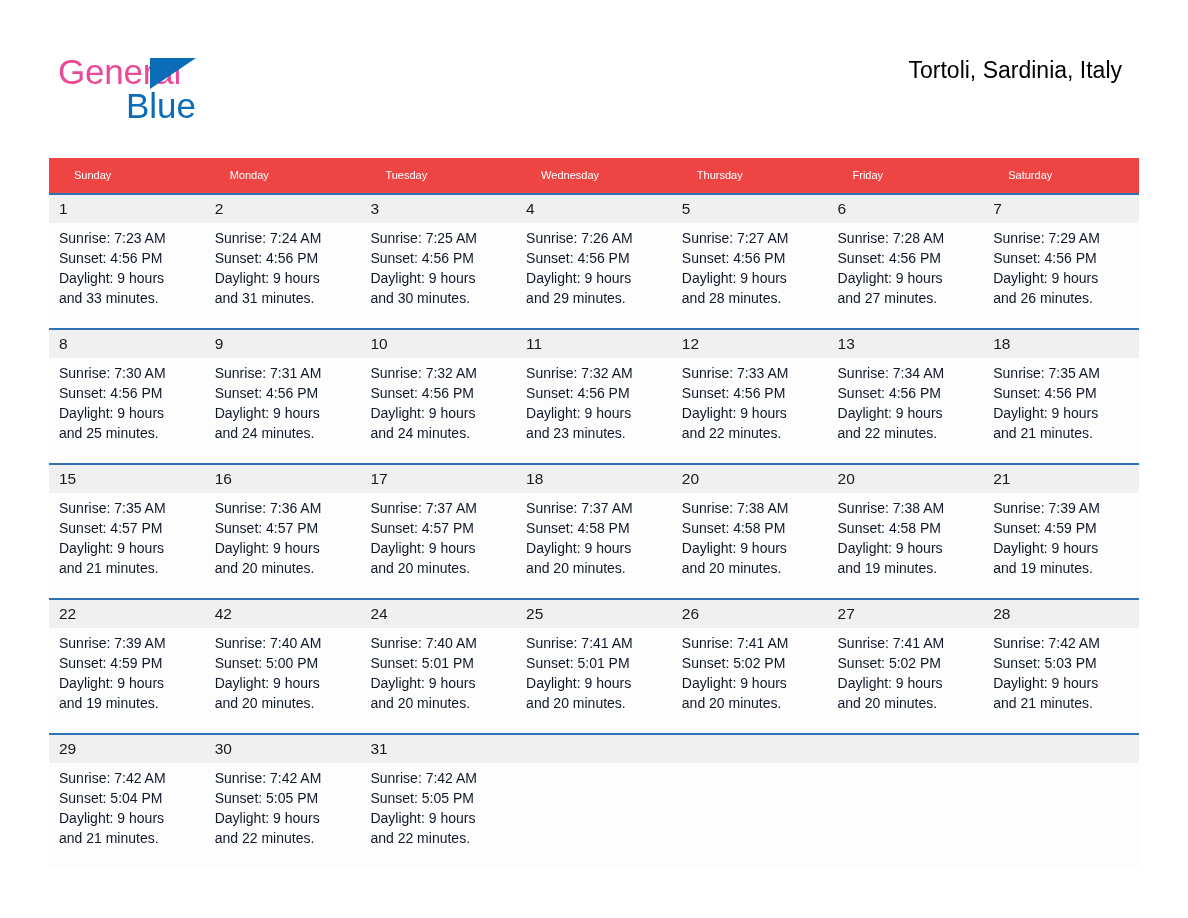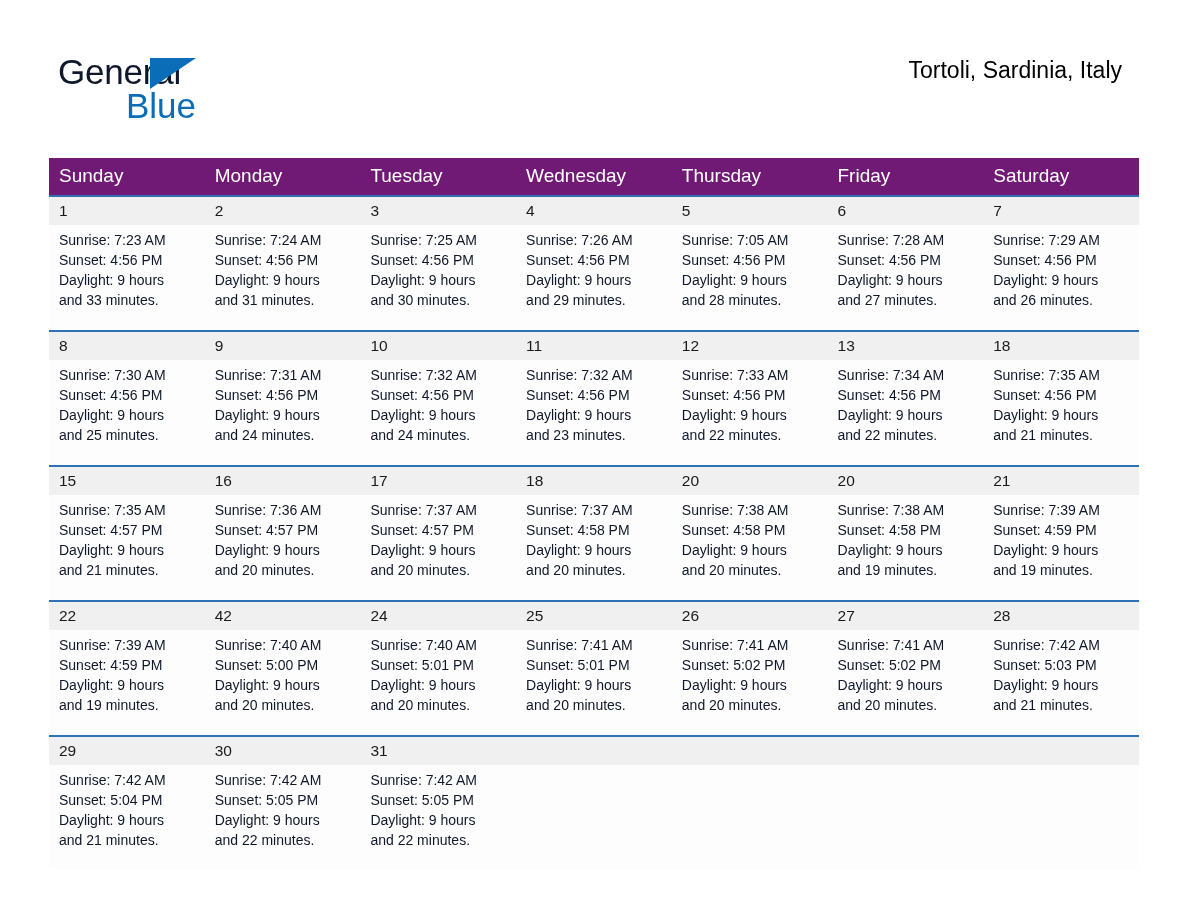--- a/index.html
+++ b/index.html
@@ -34,21 +34,21 @@
     left: 58px;
     top: 52px;
     width: 260px;
     height: 72px;
   }
   .logo-line1 {
     position: relative;
     height: 40px;
     line-height: 40px;
     font-size: 35px;
-    color: #0f172a;
+    color: #ec4899;
     letter-spacing: -0.2px;
     white-space: nowrap;
   }
   .logo-tri {
     position: absolute;
     left: 92px;
     top: 6px;
     width: 0;
     height: 0;
     border-left: 46px solid #0b6cb7;
@@ -92,26 +92,26 @@
     position: absolute;
     left: 49px;
     top: 158px;
     width: 1090px;
     border-collapse: collapse;
     table-layout: fixed;
   }
   .calendar col { width: 155.7px; }
 
   .calendar thead th {
-    background: #701a75;
+    background: #ef4444;
     color: #ffffff;
-    font-size: 19px;
+    font-size: 11px;
     font-weight: normal;
     text-align: left;
-    padding: 7px 0 8px 10px;
+    padding: 7px 0 8px 25px;
     height: 20px;
     border: none;
     vertical-align: middle;
   }
 
   .week-row td {
     vertical-align: top;
     padding: 0;
     border: none;
     height: 135px;
@@ -225,21 +225,21 @@
             <div>Sunset: 4:56 PM</div>
             <div>Daylight: 9 hours</div>
             <div>and 29 minutes.</div>
           </div>
         </div>
           </td>
         <td>
             <div class="cell">
           <div class="daynum">5</div>
           <div class="info">
-            <div>Sunrise: 7:05 AM</div>
+            <div>Sunrise: 7:27 AM</div>
             <div>Sunset: 4:56 PM</div>
             <div>Daylight: 9 hours</div>
             <div>and 28 minutes.</div>
           </div>
         </div>
           </td>
         <td>
             <div class="cell">
           <div class="daynum">6</div>
           <div class="info">

